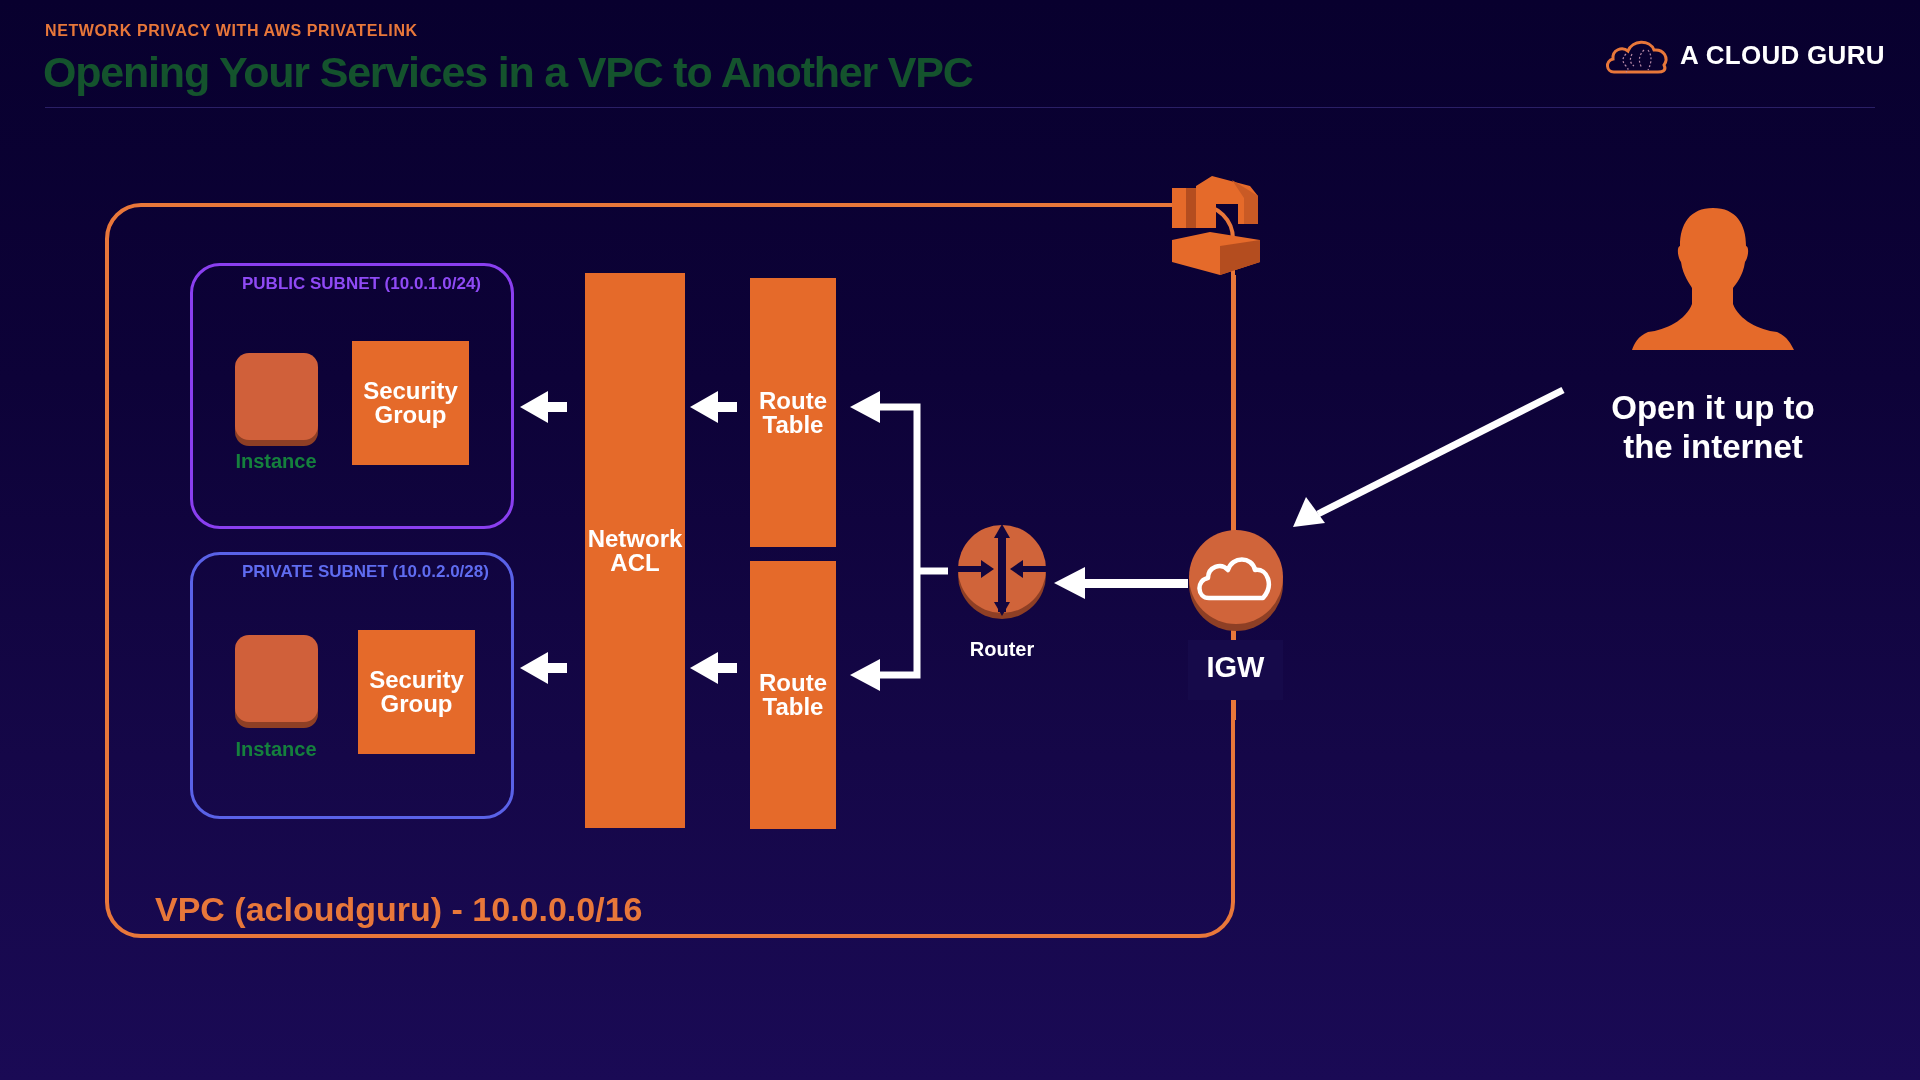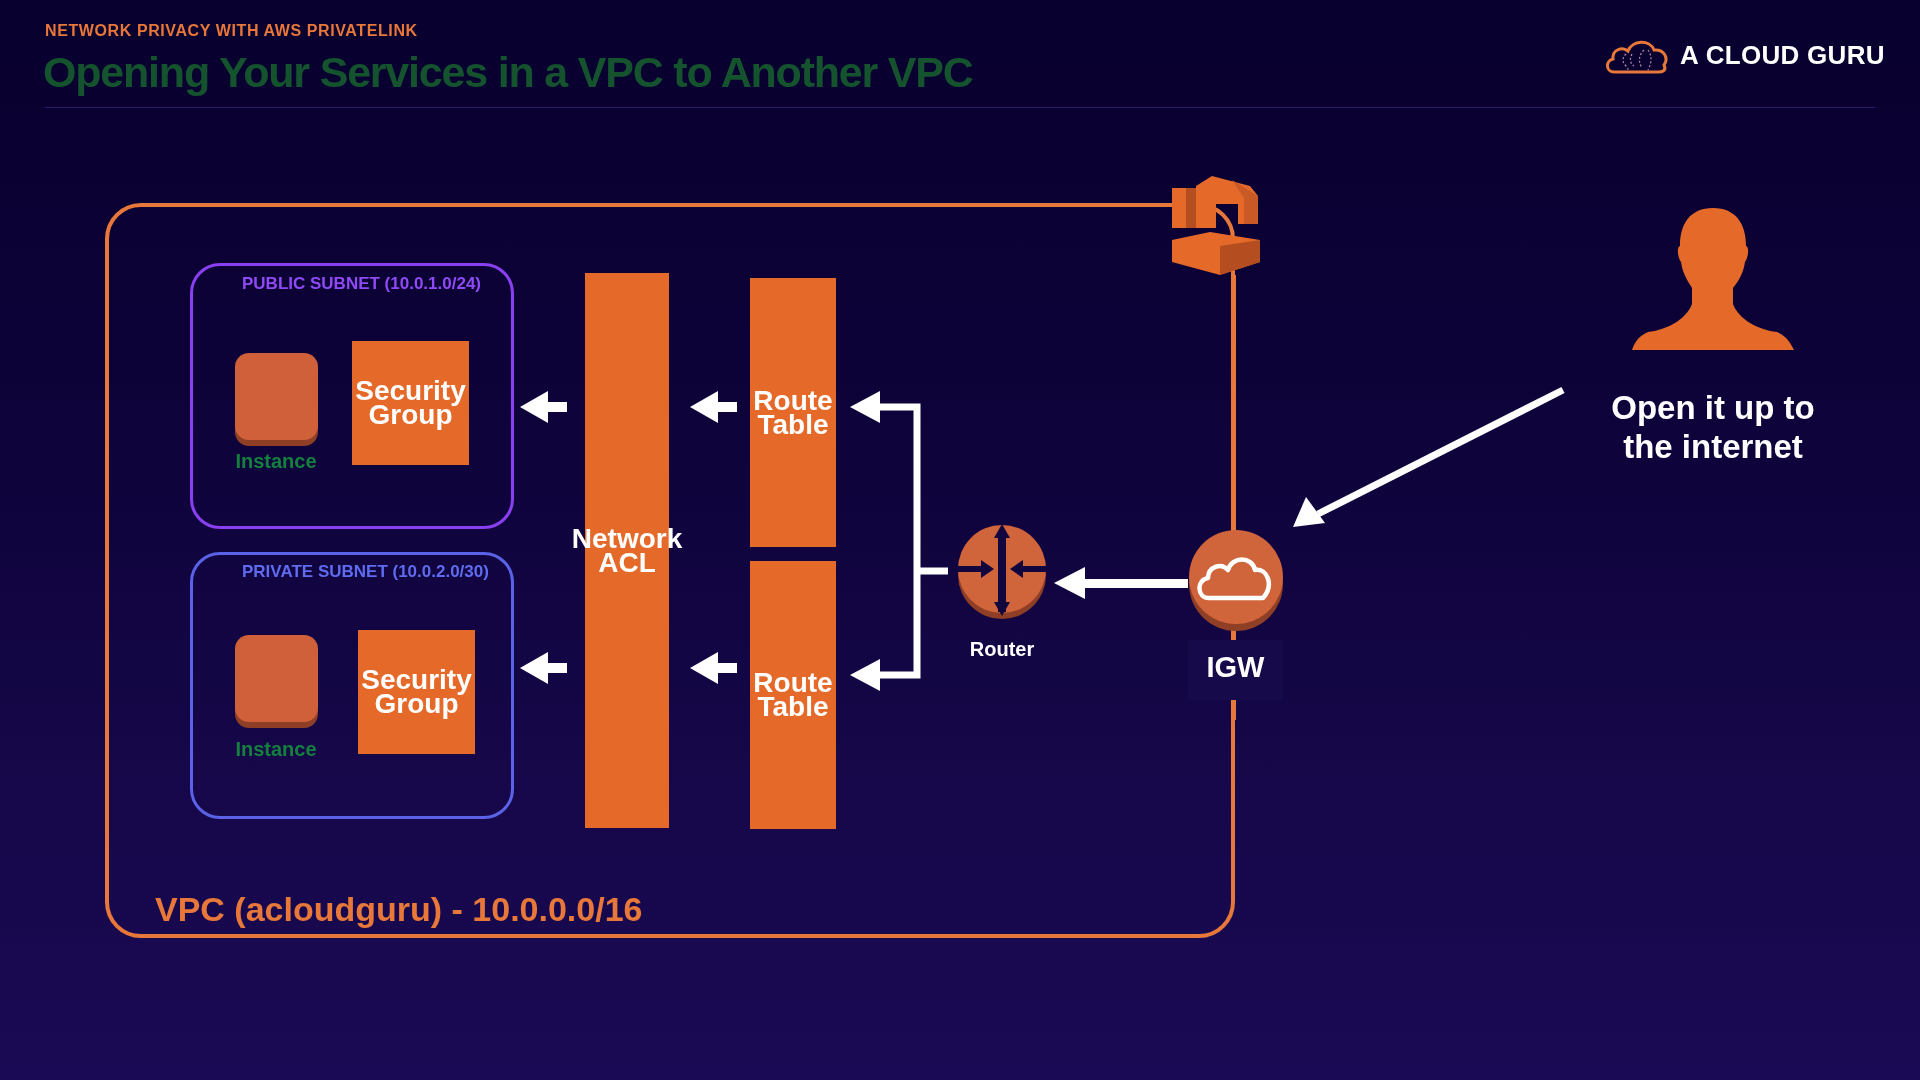--- a/index.html
+++ b/index.html
@@ -21,21 +21,21 @@
 
   .subnet { width:324px; border-radius:30px; box-sizing:border-box; border:3px solid; }
   .subnet.pub { left:190px; top:263px; height:266px; border-color:#8a3ff0; }
   .subnet.priv { left:190px; top:552px; height:267px; border-color:#5a62e8; }
   .subnet-title { font-size:17px; font-weight:bold; white-space:nowrap;margin-left:22px; }
   .subnet-title.pub { left:220px; top:274px; color:#8f4af5; }
   .subnet-title.priv { left:220px; top:562px; color:#5f6cf0; }
 
   .instance { width:83px; height:87px; border-radius:14px; background:#d0603a; box-shadow:0 6px 0 #8e3f25; }
   .inst-label { font-size:20px; font-weight:bold; color:#15803d; width:120px; text-align:center; }
-  .box { background:#e56a2a; display:flex; align-items:center; justify-content:center; text-align:center; font-weight:bold; color:#fff; font-size:28px; line-height:24px; }
+  .box { background:#e56a2a; display:flex; align-items:center; justify-content:center; text-align:center; font-weight:bold; color:#fff; font-size:24px; line-height:24px; }
 
   .center-text { text-align:center; font-weight:bold; }
   svg { position:absolute; left:0; top:0; overflow:visible; }
 </style>
 </head>
 <body>
 
 <div class="abs subtitle">NETWORK PRIVACY WITH AWS PRIVATELINK</div>
 <div class="abs title">Opening Your Services in a VPC to Another VPC</div>
 <div class="abs rule"></div>
@@ -53,27 +53,27 @@
 <div class="abs vpc-label">VPC (acloudguru) - 10.0.0.0/16</div>
 
 <div class="abs subnet pub"></div>
 <div class="abs subnet-title pub">PUBLIC SUBNET (10.0.1.0/24)</div>
 <div class="abs instance" style="left:235px;top:353px;"></div>
 <div class="abs inst-label" style="left:216px;top:450px;">Instance</div>
 <div class="abs box" style="left:352px;top:341px;width:117px;height:124px;white-space:pre-line;">Security
 Group</div>
 
 <div class="abs subnet priv"></div>
-<div class="abs subnet-title priv">PRIVATE SUBNET (10.0.2.0/30)</div>
+<div class="abs subnet-title priv">PRIVATE SUBNET (10.0.2.0/28)</div>
 <div class="abs instance" style="left:235px;top:635px;"></div>
 <div class="abs inst-label" style="left:216px;top:738px;">Instance</div>
 <div class="abs box" style="left:358px;top:630px;width:117px;height:124px;white-space:pre-line;">Security
 Group</div>
 
-<div class="abs box" style="left:585px;top:273px;width:84px;height:555px;white-space:pre-line;">Network
+<div class="abs box" style="left:585px;top:273px;width:100px;height:555px;white-space:pre-line;">Network
 ACL</div>
 
 <div class="abs box" style="left:750px;top:278px;width:86px;height:269px;white-space:pre-line;">Route
 Table</div>
 <div class="abs box" style="left:750px;top:561px;width:86px;height:268px;white-space:pre-line;">Route
 Table</div>
 
 <svg width="1920" height="1080">
   <defs>
     <marker id="ah" markerWidth="4" markerHeight="4" refX="1" refY="2" orient="auto" markerUnits="strokeWidth">

